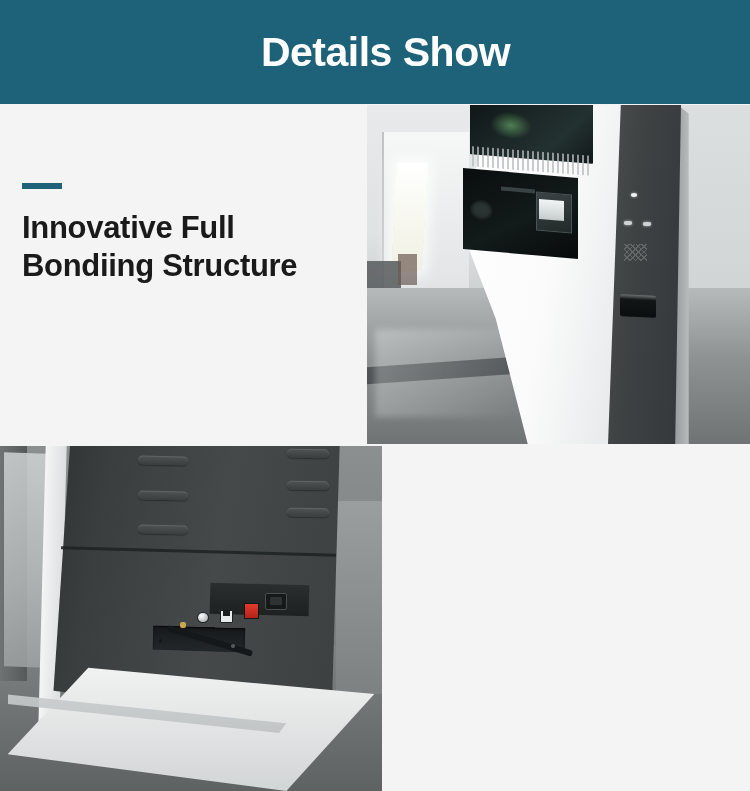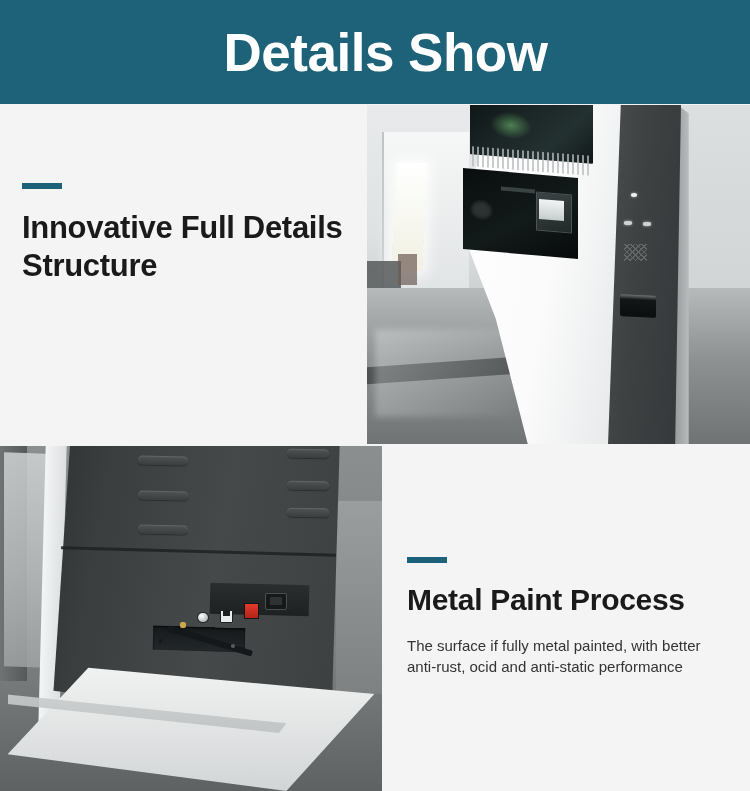--- a/index.html
+++ b/index.html
@@ -33,21 +33,21 @@
   .header-title {
     position: absolute;
     left: 0;
     top: 0;
     width: 750px;
     height: 104px;
     display: flex;
     align-items: center;
     justify-content: center;
     color: #ffffff;
-    font-size: 53px;
+    font-size: 41px;
     font-weight: bold;
     letter-spacing: -0.5px;
     line-height: 1;
     padding-left: 21px;
     box-sizing: border-box;
   }
 
   
   .panel {
     position: absolute;
@@ -354,21 +354,21 @@
 
 <div id="page">
 
   <div class="header-band">
     <div class="header-title">Details Show</div>
   </div>
 
   <div class="panel panel-text-tl">
     <div class="text-inner">
       <div class="accent-dash"></div>
-      <h2 class="block-title">Innovative Full Details Structure</h2>
+      <h2 class="block-title">Innovative Full Bondiing Structure</h2>
     </div>
   </div>
 
   <div class="panel panel-img-tr">
     <div class="photo kiosk-scene">
       <div class="ks-wall-right"></div>
       <div class="ks-bg-door"></div>
       <div class="ks-bg-light"></div>
       <div class="ks-bg-dark"></div>
       <div class="ks-bg-small"></div>
@@ -417,21 +417,14 @@
       <div class="rr-slot"></div>
       <div class="rr-antenna-base"></div>
       <div class="rr-antenna"></div>
       <div class="rr-dot rr-dot-a"></div>
       <div class="rr-dot rr-dot-b"></div>
       <div class="rr-base"></div>
       <div class="rr-base-edge"></div>
     </div>
   </div>
 
-  <div class="panel panel-text-br">
-    <div class="text-inner">
-      <div class="accent-dash"></div>
-      <h2 class="block-title">Metal Paint Process</h2>
-      <p class="block-body">The surface if fully metal painted, with better anti-rust, ocid and anti-static performance</p>
-    </div>
-  </div>
 
 </div>
 
 </body></html>

